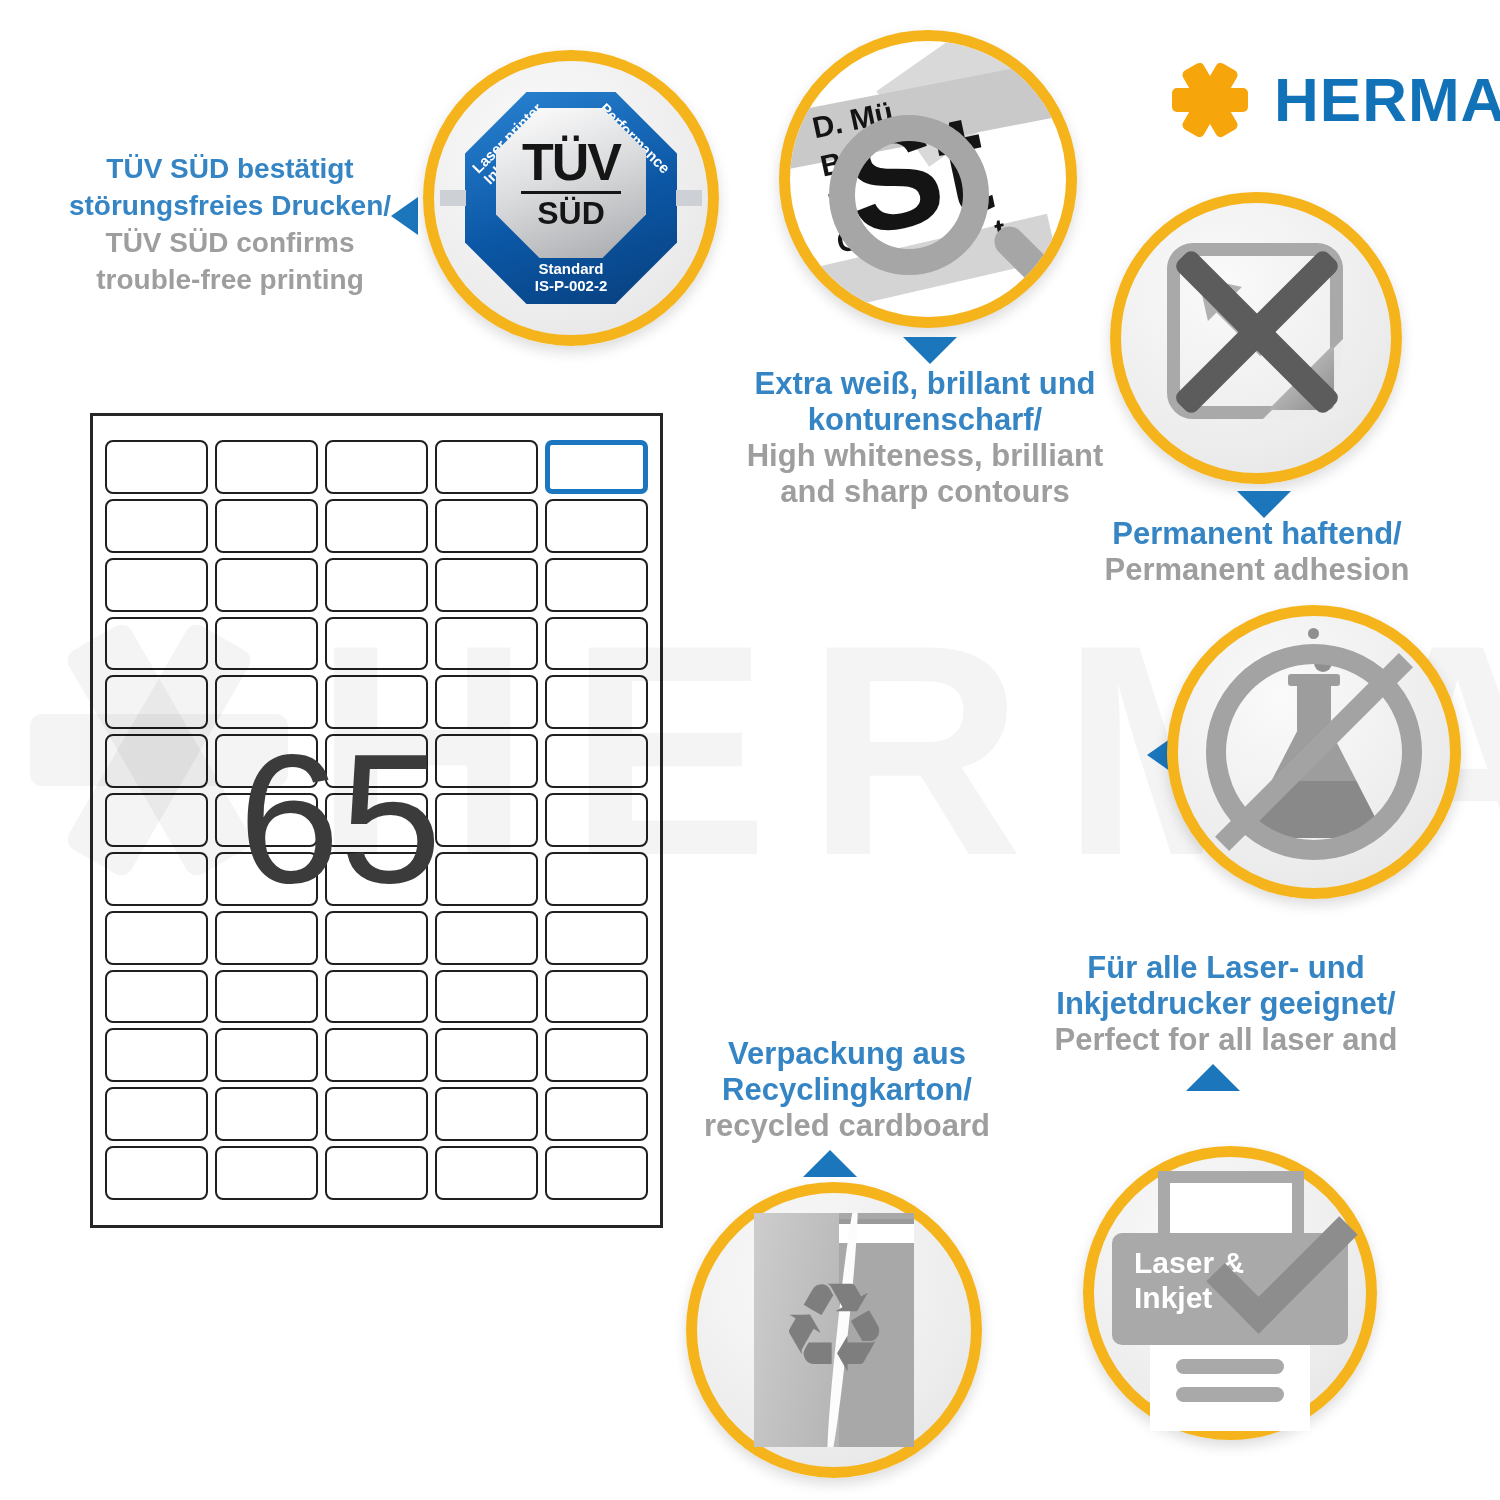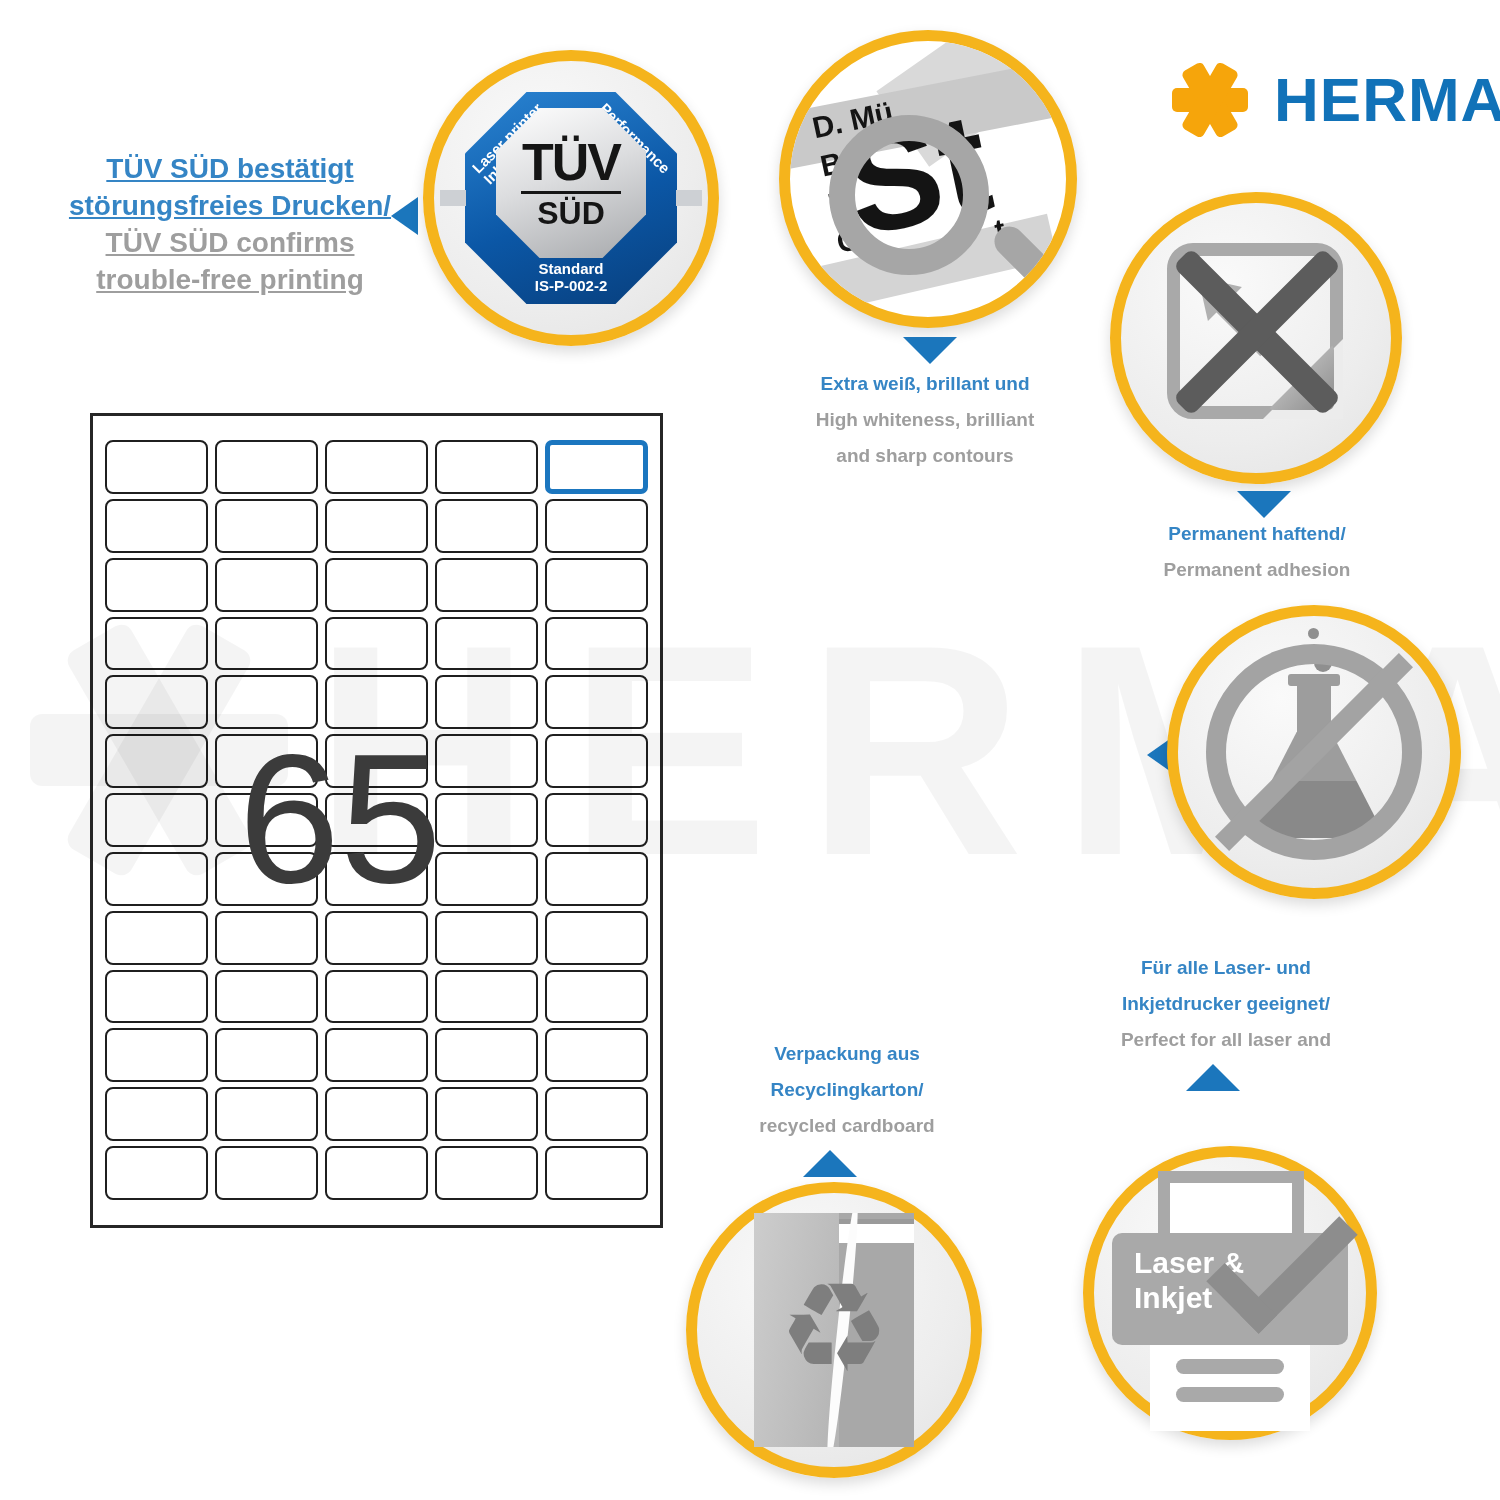--- a/index.html
+++ b/index.html
@@ -27,25 +27,25 @@
 
   .dim-text { position:absolute; left:262px; top:444px; width:292px; text-align:center;
               z-index:3; line-height:31px; font-weight:bold; }
   .dim-mm  { display:block; font-size:31px; color:#3585c5; }
   .dim-inch{ display:block; font-size:29px; color:#9e9e9e; }
   .count-65 { position:absolute; left:225px; top:727px; width:230px; text-align:center;
               font-size:183px; line-height:1; font-weight:400; color:#3b3b3b; z-index:3; }
 
   
   .ftext { position:absolute; text-align:center; z-index:3; font-weight:bold; }
-  .fline { display:block; font-size:19px; line-height:36px; }
+  .fline { display:block; font-size:31px; line-height:36px; }
   .de { color:#3585c5; }
   .en { color:#9e9e9e; }
   .ftext-tuv       { left:52px;   top:150px;  width:356px; }
-  .ftext-tuv .fline{ font-size:28px; line-height:37px;text-decoration:underline; }
+  .ftext-tuv .fline{ font-size:28px; line-height:37px; }
   .ftext-whiteness { left:733px;  top:366px;  width:384px; }
   .ftext-adhesion  { left:1087px; top:516px;  width:340px; }
   .ftext-chlorine  { left:843px;  top:680px;  width:334px; }
   .ftext-printers  { left:1028px; top:950px;  width:396px; }
   .ftext-packaging { left:657px;  top:1036px; width:380px; }
 
   
   .tri { position:absolute; width:0; height:0; z-index:3; }
   .tri-left  { border-top:19px solid transparent; border-bottom:19px solid transparent;
                border-right:27px solid #1b76bc; }
@@ -314,20 +314,21 @@
       <span>G</span>
     </div>
     <div class="mag-big">St</div>
     <div class="mag-tail">t</div>
     <div class="mag-ring"></div>
     <div class="mag-handle"></div>
   </div>
   <div class="tri tri-down tri-mag"></div>
   <div class="ftext ftext-whiteness">
     <span class="fline de">Extra weiß, brillant und</span>
+    <span class="fline de">konturenscharf/</span>
     <span class="fline en">High whiteness, brilliant</span>
     <span class="fline en">and sharp contours</span>
   </div>
 
   <div class="fcircle c-adh">
     <div class="adh-arrow">
       <div class="adh-arrow-head"></div>
         <div class="adh-arrow-tail"></div>
     </div>
     <div class="adh-sq">

